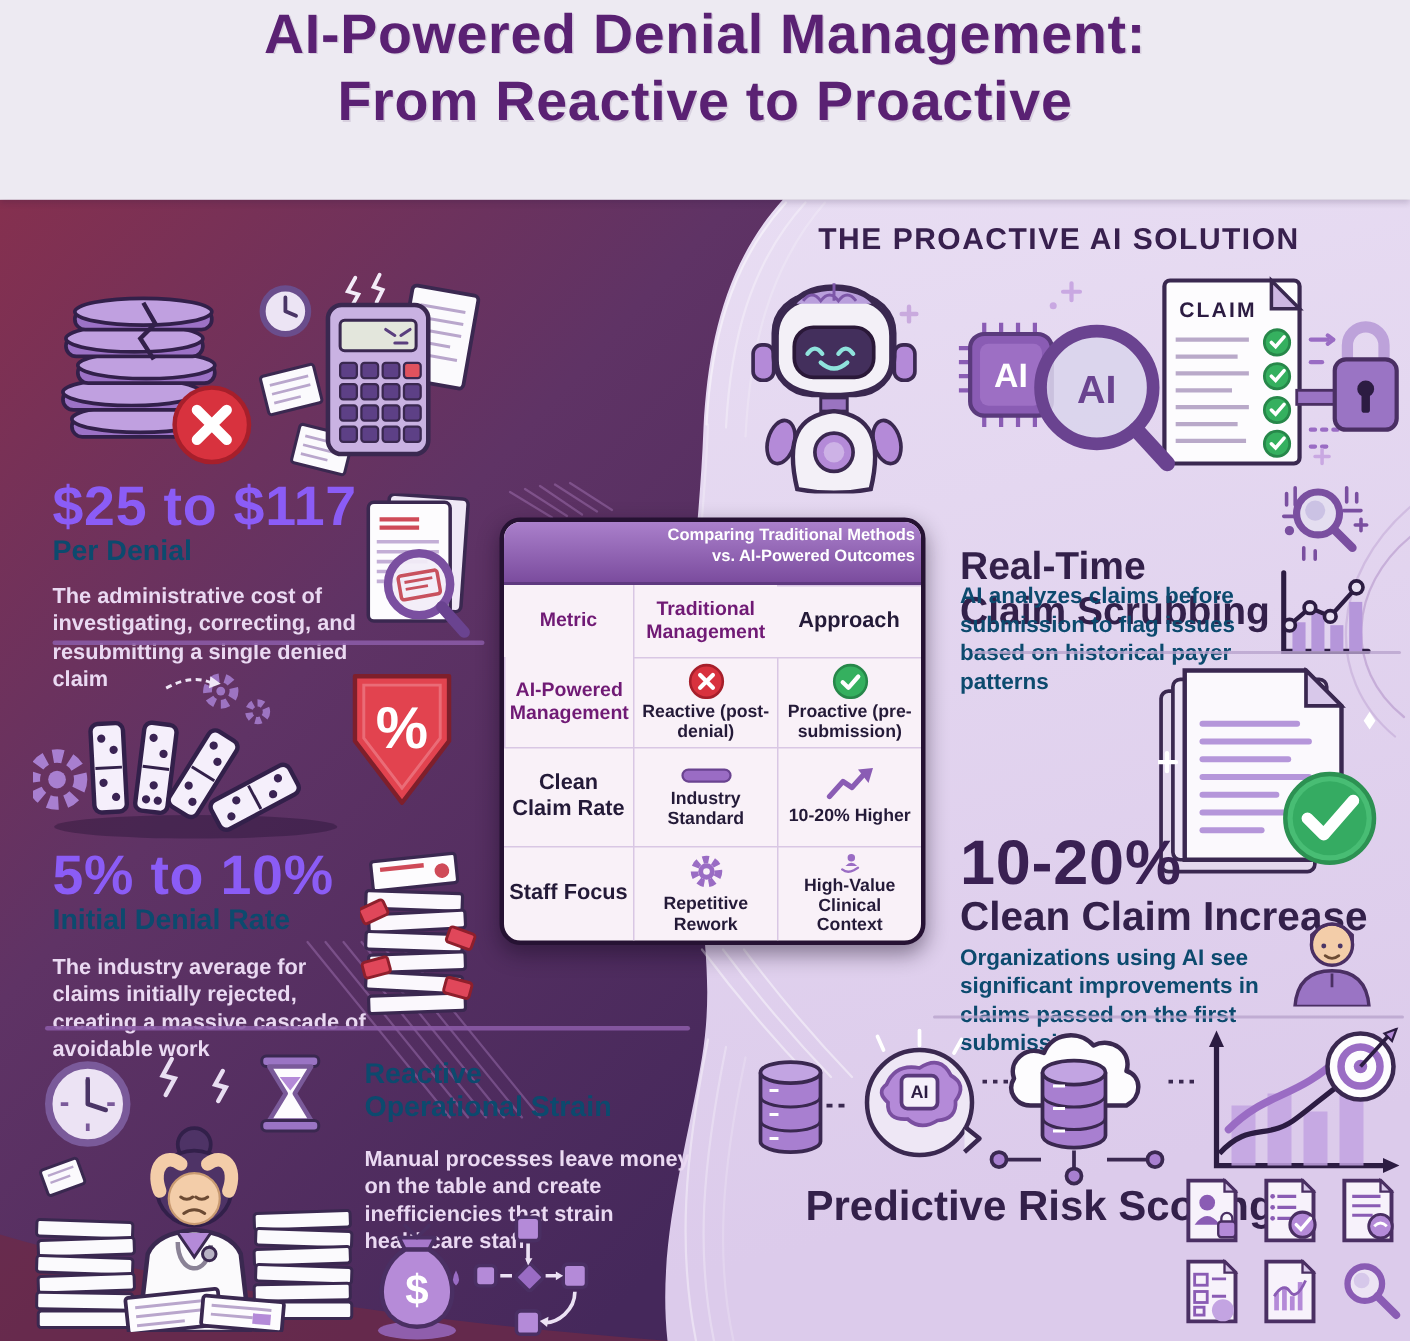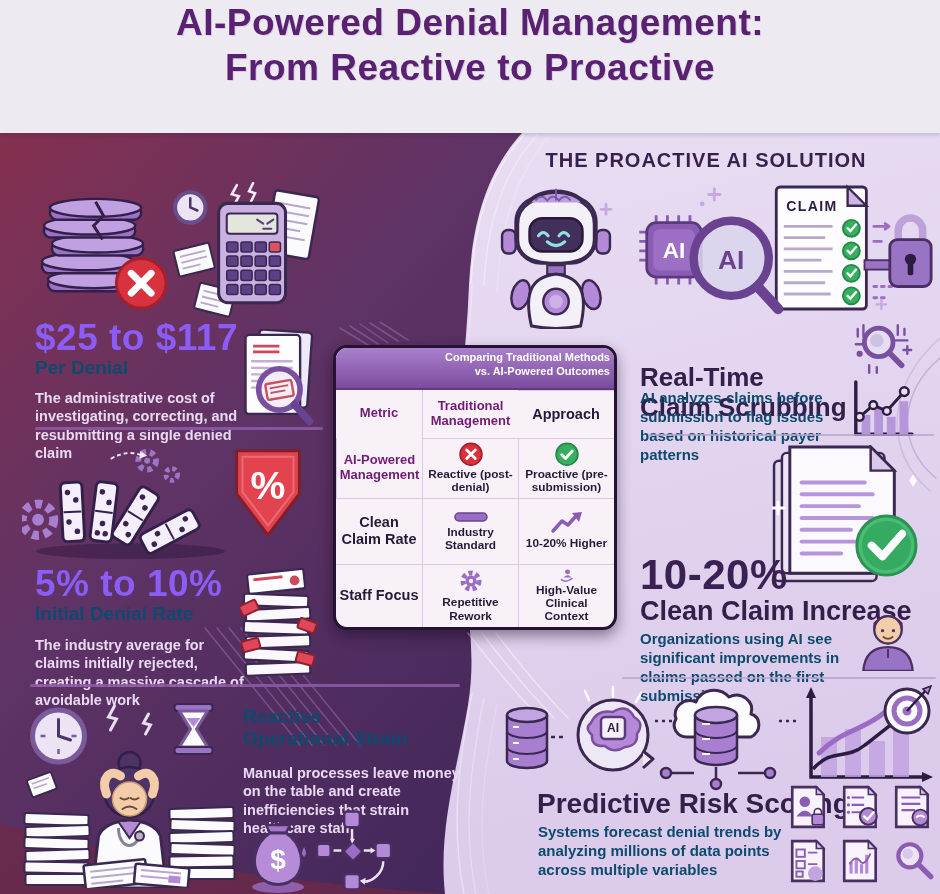--- a/index.html
+++ b/index.html
@@ -540,21 +540,20 @@
         <path d="M396,14 L412,6 L406,24 Z" fill="#9a6cc4"></path>
         <circle cx="414" cy="26" r="22" fill="#fdfcfe" stroke="#3a2850" stroke-width="3"></circle>
         <circle cx="414" cy="26" r="13" fill="none" stroke="#9a6cc4" stroke-width="5"></circle>
         <circle cx="414" cy="26" r="4.5" fill="#9a6cc4"></circle>
         <path d="M414,26 L434,4" stroke="#2c1c42" stroke-width="2.5"></path>
         <path d="M430,4 l8,-3 l-3,8 z" fill="#b48ad8" stroke="#2c1c42" stroke-width="1.5"></path>
       </g>
     </svg>
 
     <div class="abs stat-label dk" style="left:537px;top:655px;font-size:28px;">Predictive Risk Scoring</div>
-    <div class="abs stat-desc dk2" style="left:538px;top:690px;width:252px;font-size:15px;">Systems forecast denial trends by analyzing millions of data points across multiple variables</div>
 
     <div class="abs" style="left:788px;top:652px;width:160px;display:flex;flex-wrap:wrap;gap:10px;">
       <svg width="42" height="44" viewBox="0 0 38 42">
         <path d="M3,2 H26 L33,9 V40 H3 Z" fill="#f7f2fb" stroke="#4a2f63" stroke-width="2.5"></path>
           <path d="M26,2 L33,9 H26 Z" fill="#d8c8ea" stroke="#4a2f63" stroke-width="1.5"></path>
         <circle cx="15" cy="16" r="5" fill="#8a5cb4"></circle>
           <path d="M7,30 q8,-11 16,0 z" fill="#8a5cb4"></path>
         <rect x="22" y="28" width="11" height="10" rx="2" fill="#b48ad8" stroke="#4a2f63" stroke-width="1.5"></rect>
         <path d="M24,28 v-2 a3.5,3.5 0 0 1 7,0 v2" fill="none" stroke="#4a2f63" stroke-width="1.5"></path>
       </svg>

